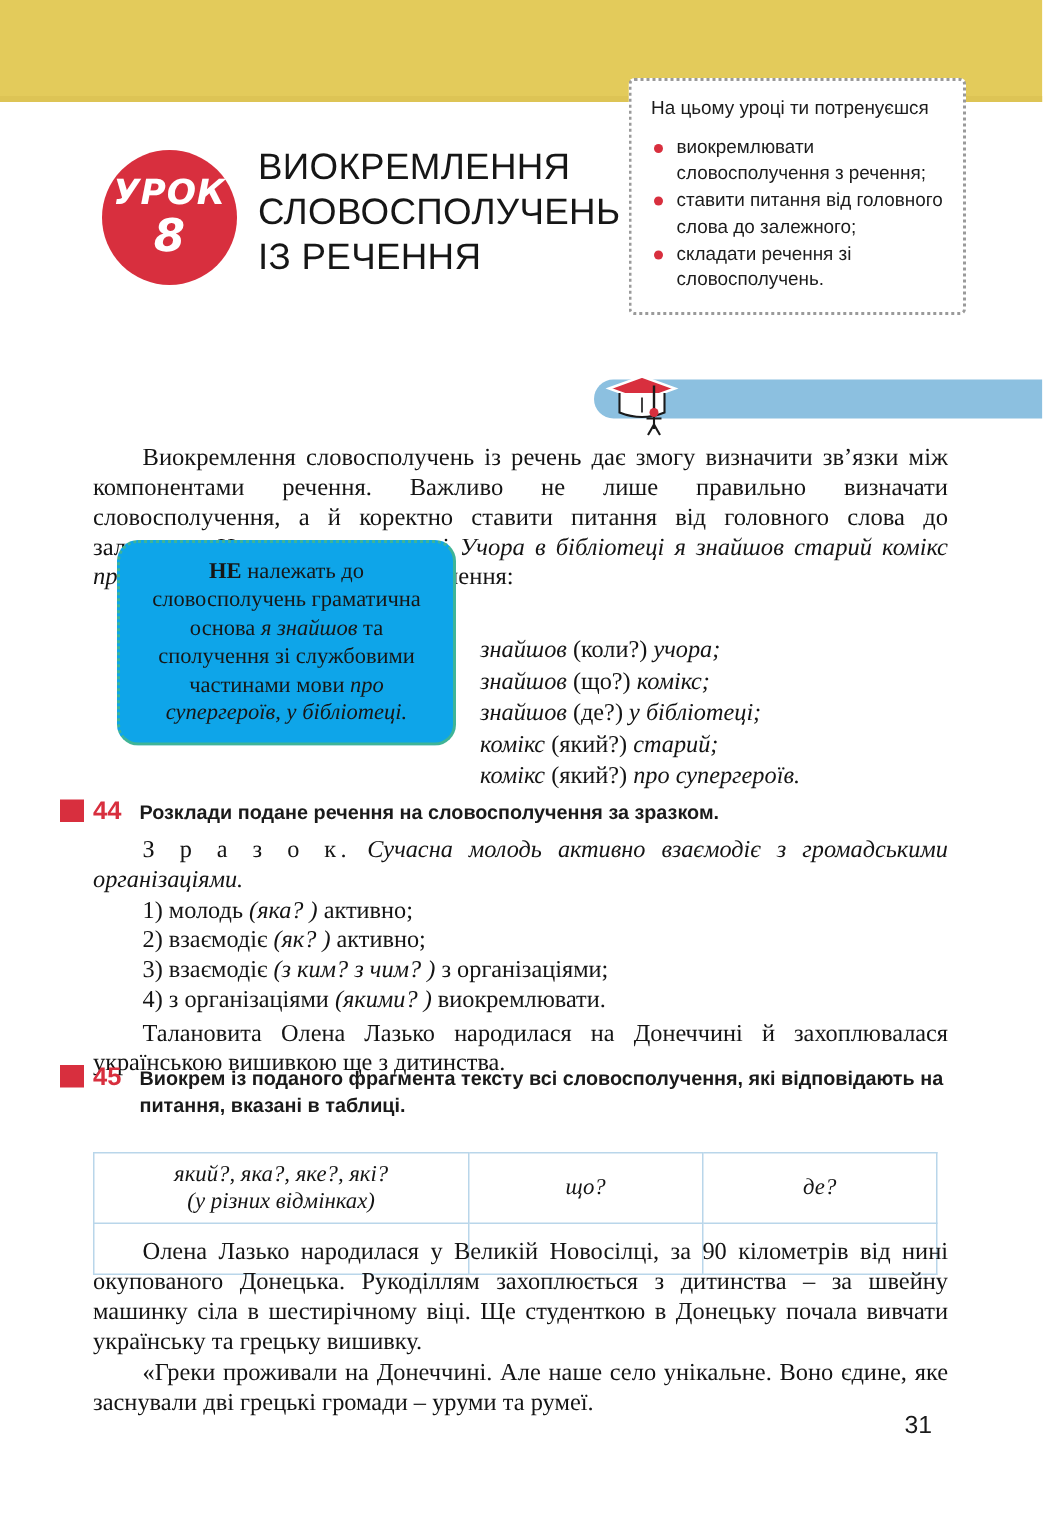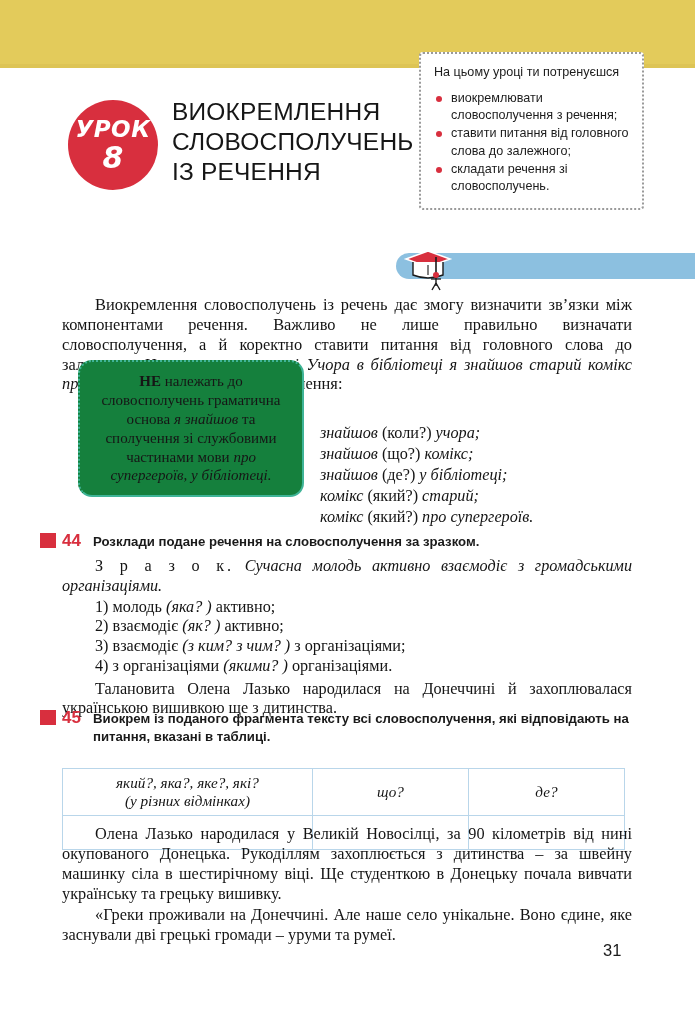--- a/index.html
+++ b/index.html
@@ -154,21 +154,21 @@
   
   .note-green {
     position: absolute;
     left: 78px; top: 360px;
     width: 202px;
     padding: 10px 10px 10px 10px;
     border: 2px solid #3fb497;
     border-top-style: dotted;
     border-left-style: dotted;
     border-radius: 14px;
-    background: #15803d;
+    background: #0ea5e9;
     font-size: 15px;
     line-height: 1.26;
     text-align: center;
     color: #161616;
   }
   .note-green i { font-style: italic; }
 
   
   .pairs {
     position: absolute;
@@ -372,21 +372,21 @@
       <li>
         <span>2)</span>
         <span>взаємодіє </span><i>(як? )</i><span> активно;</span>
       </li>
       <li>
         <span>3)</span>
         <span>взаємодіє </span><i>(з ким? з чим? )</i><span> з організаціями;</span>
       </li>
       <li>
         <span>4)</span>
-        <span>з організаціями </span><i>(якими? )</i><span> організаціями.</span>
+        <span>з організаціями </span><i>(якими? )</i><span> виокремлювати.</span>
       </li>
     </ol>
     <p class="tail">Талановита Олена Лазько народилася на Донеччині й захоплювалася українською вишивкою ще з дитинства.</p>
   </div>
 
   <div class="ex-marker" style="left:40px; top:710px;"></div>
   <div class="ex-num" style="left:62px; top:708px;">45</div>
   <div class="ex-lead" style="left:93px; top:710px; width:540px;">Виокрем із поданого фрагмента тексту всі словосполучення, які відповідають на питання, вказані в таблиці.</div>
 
   <table class="qtable">

